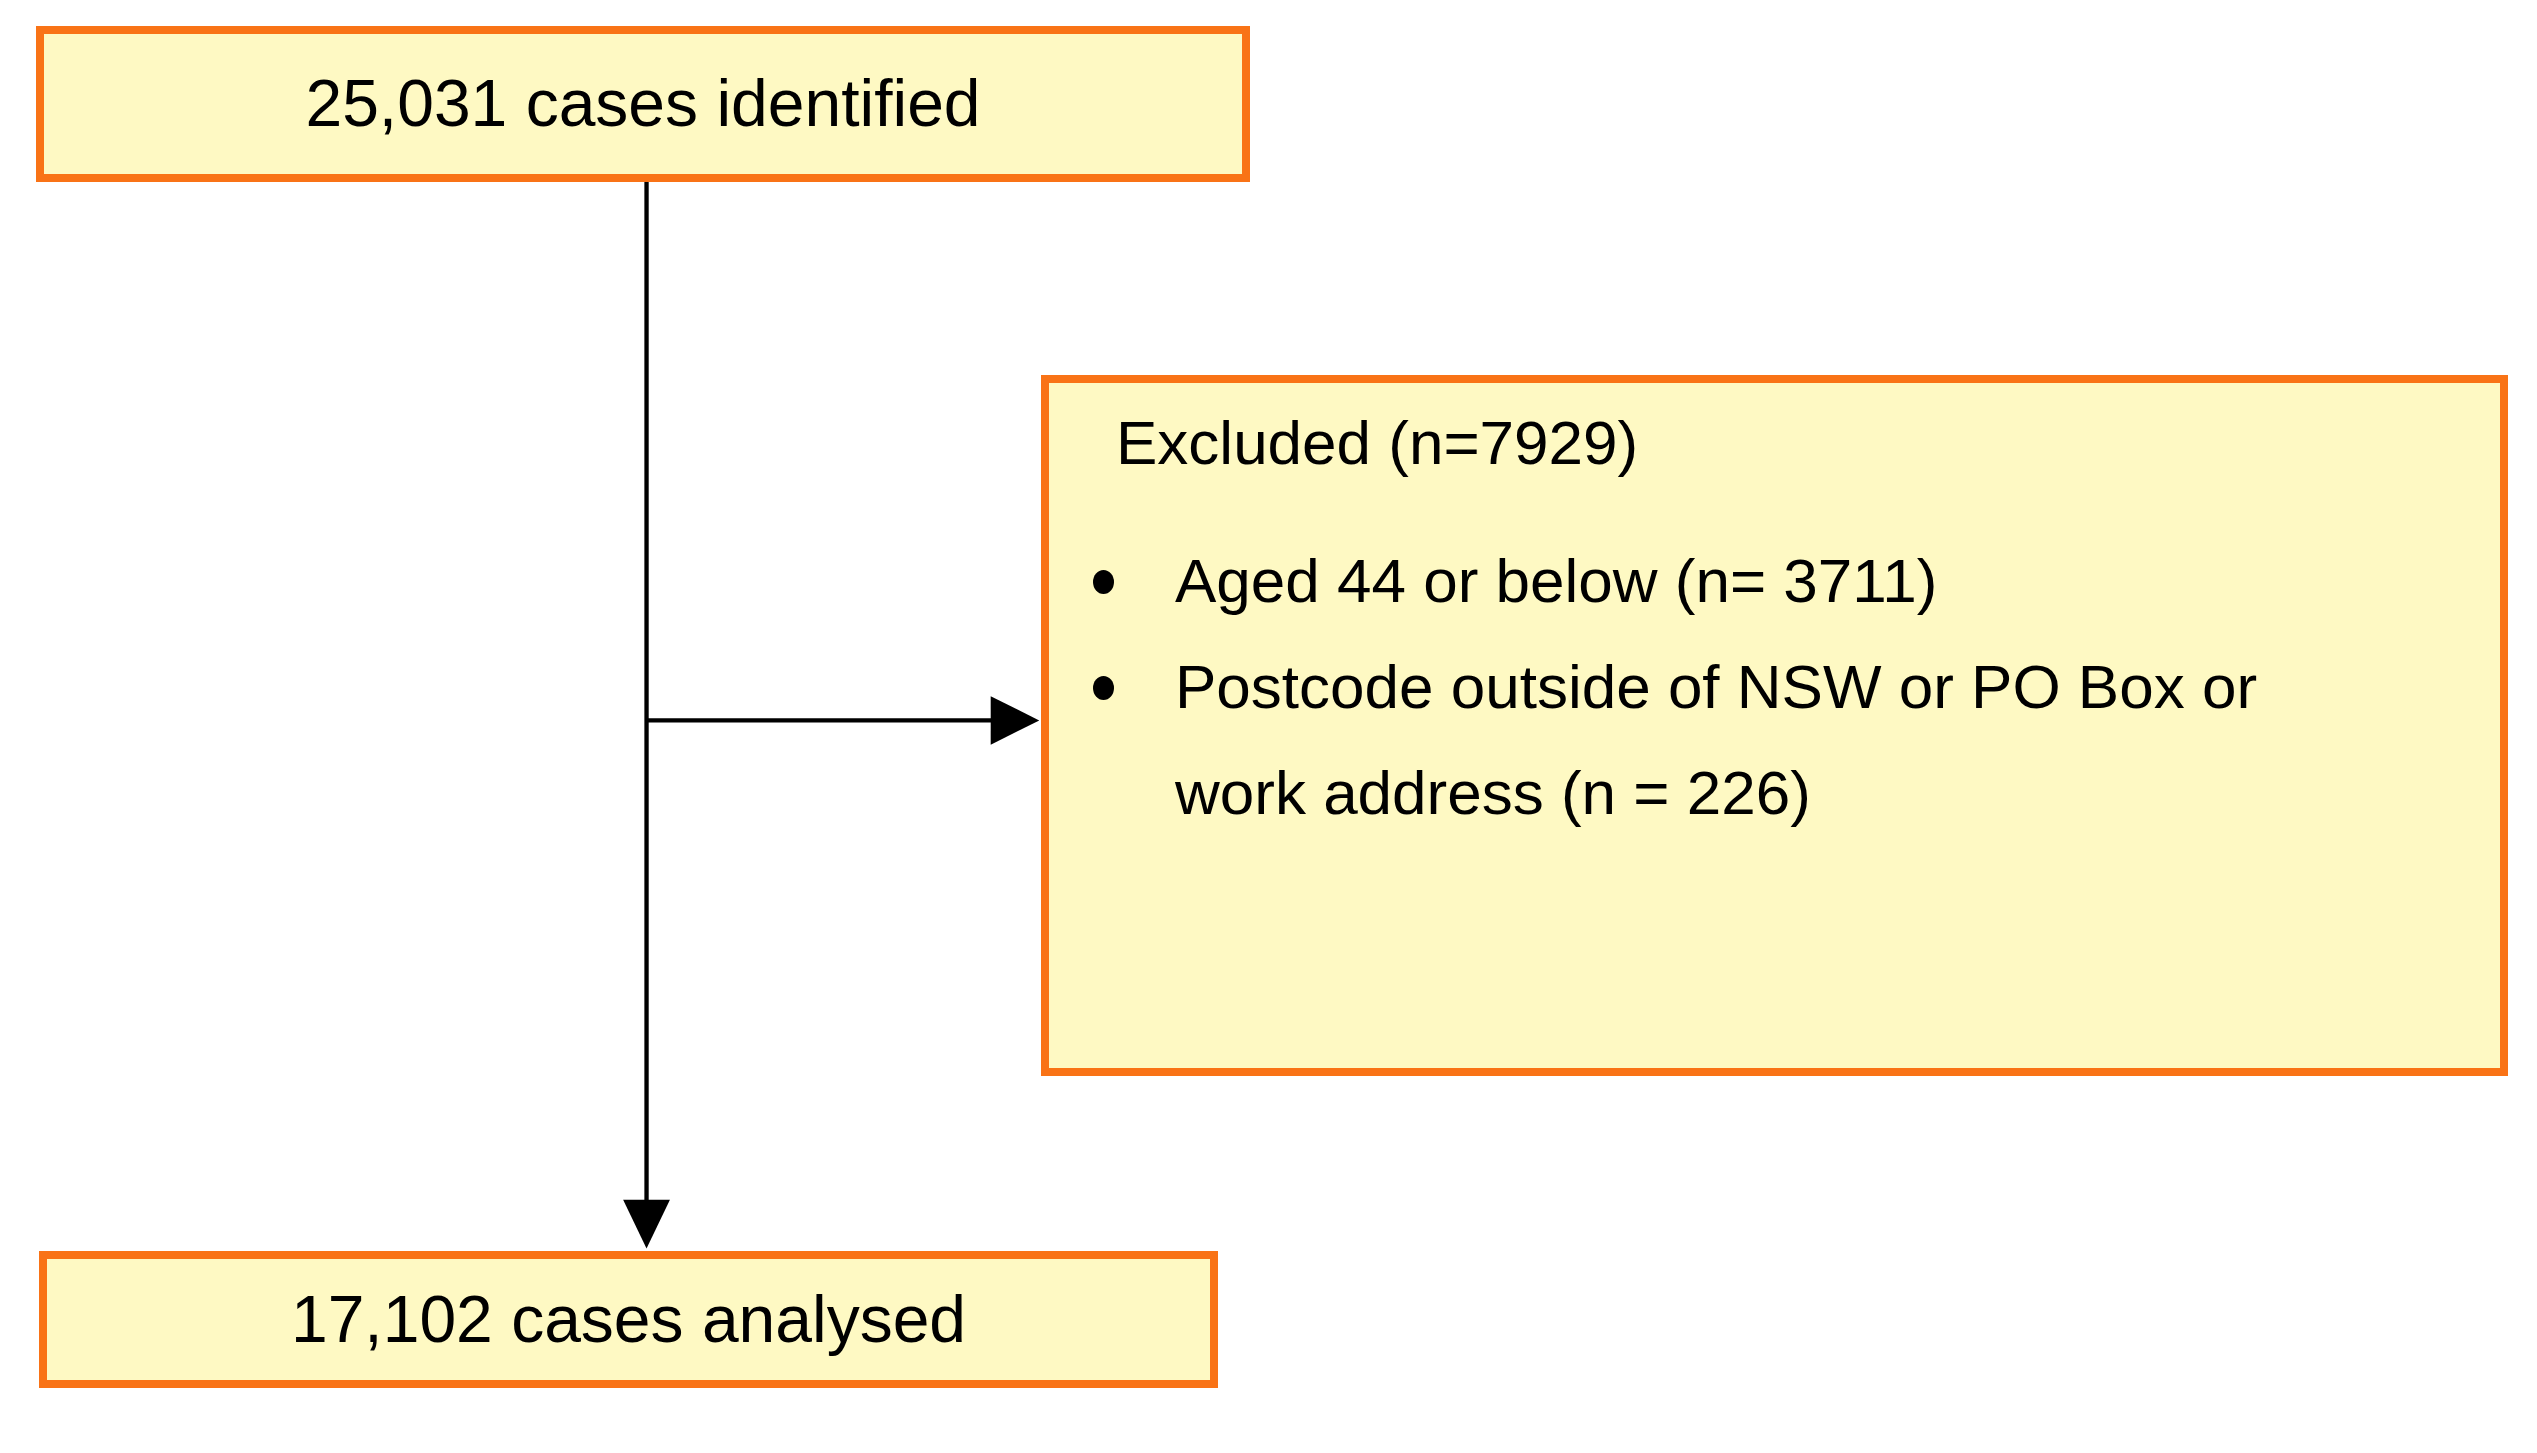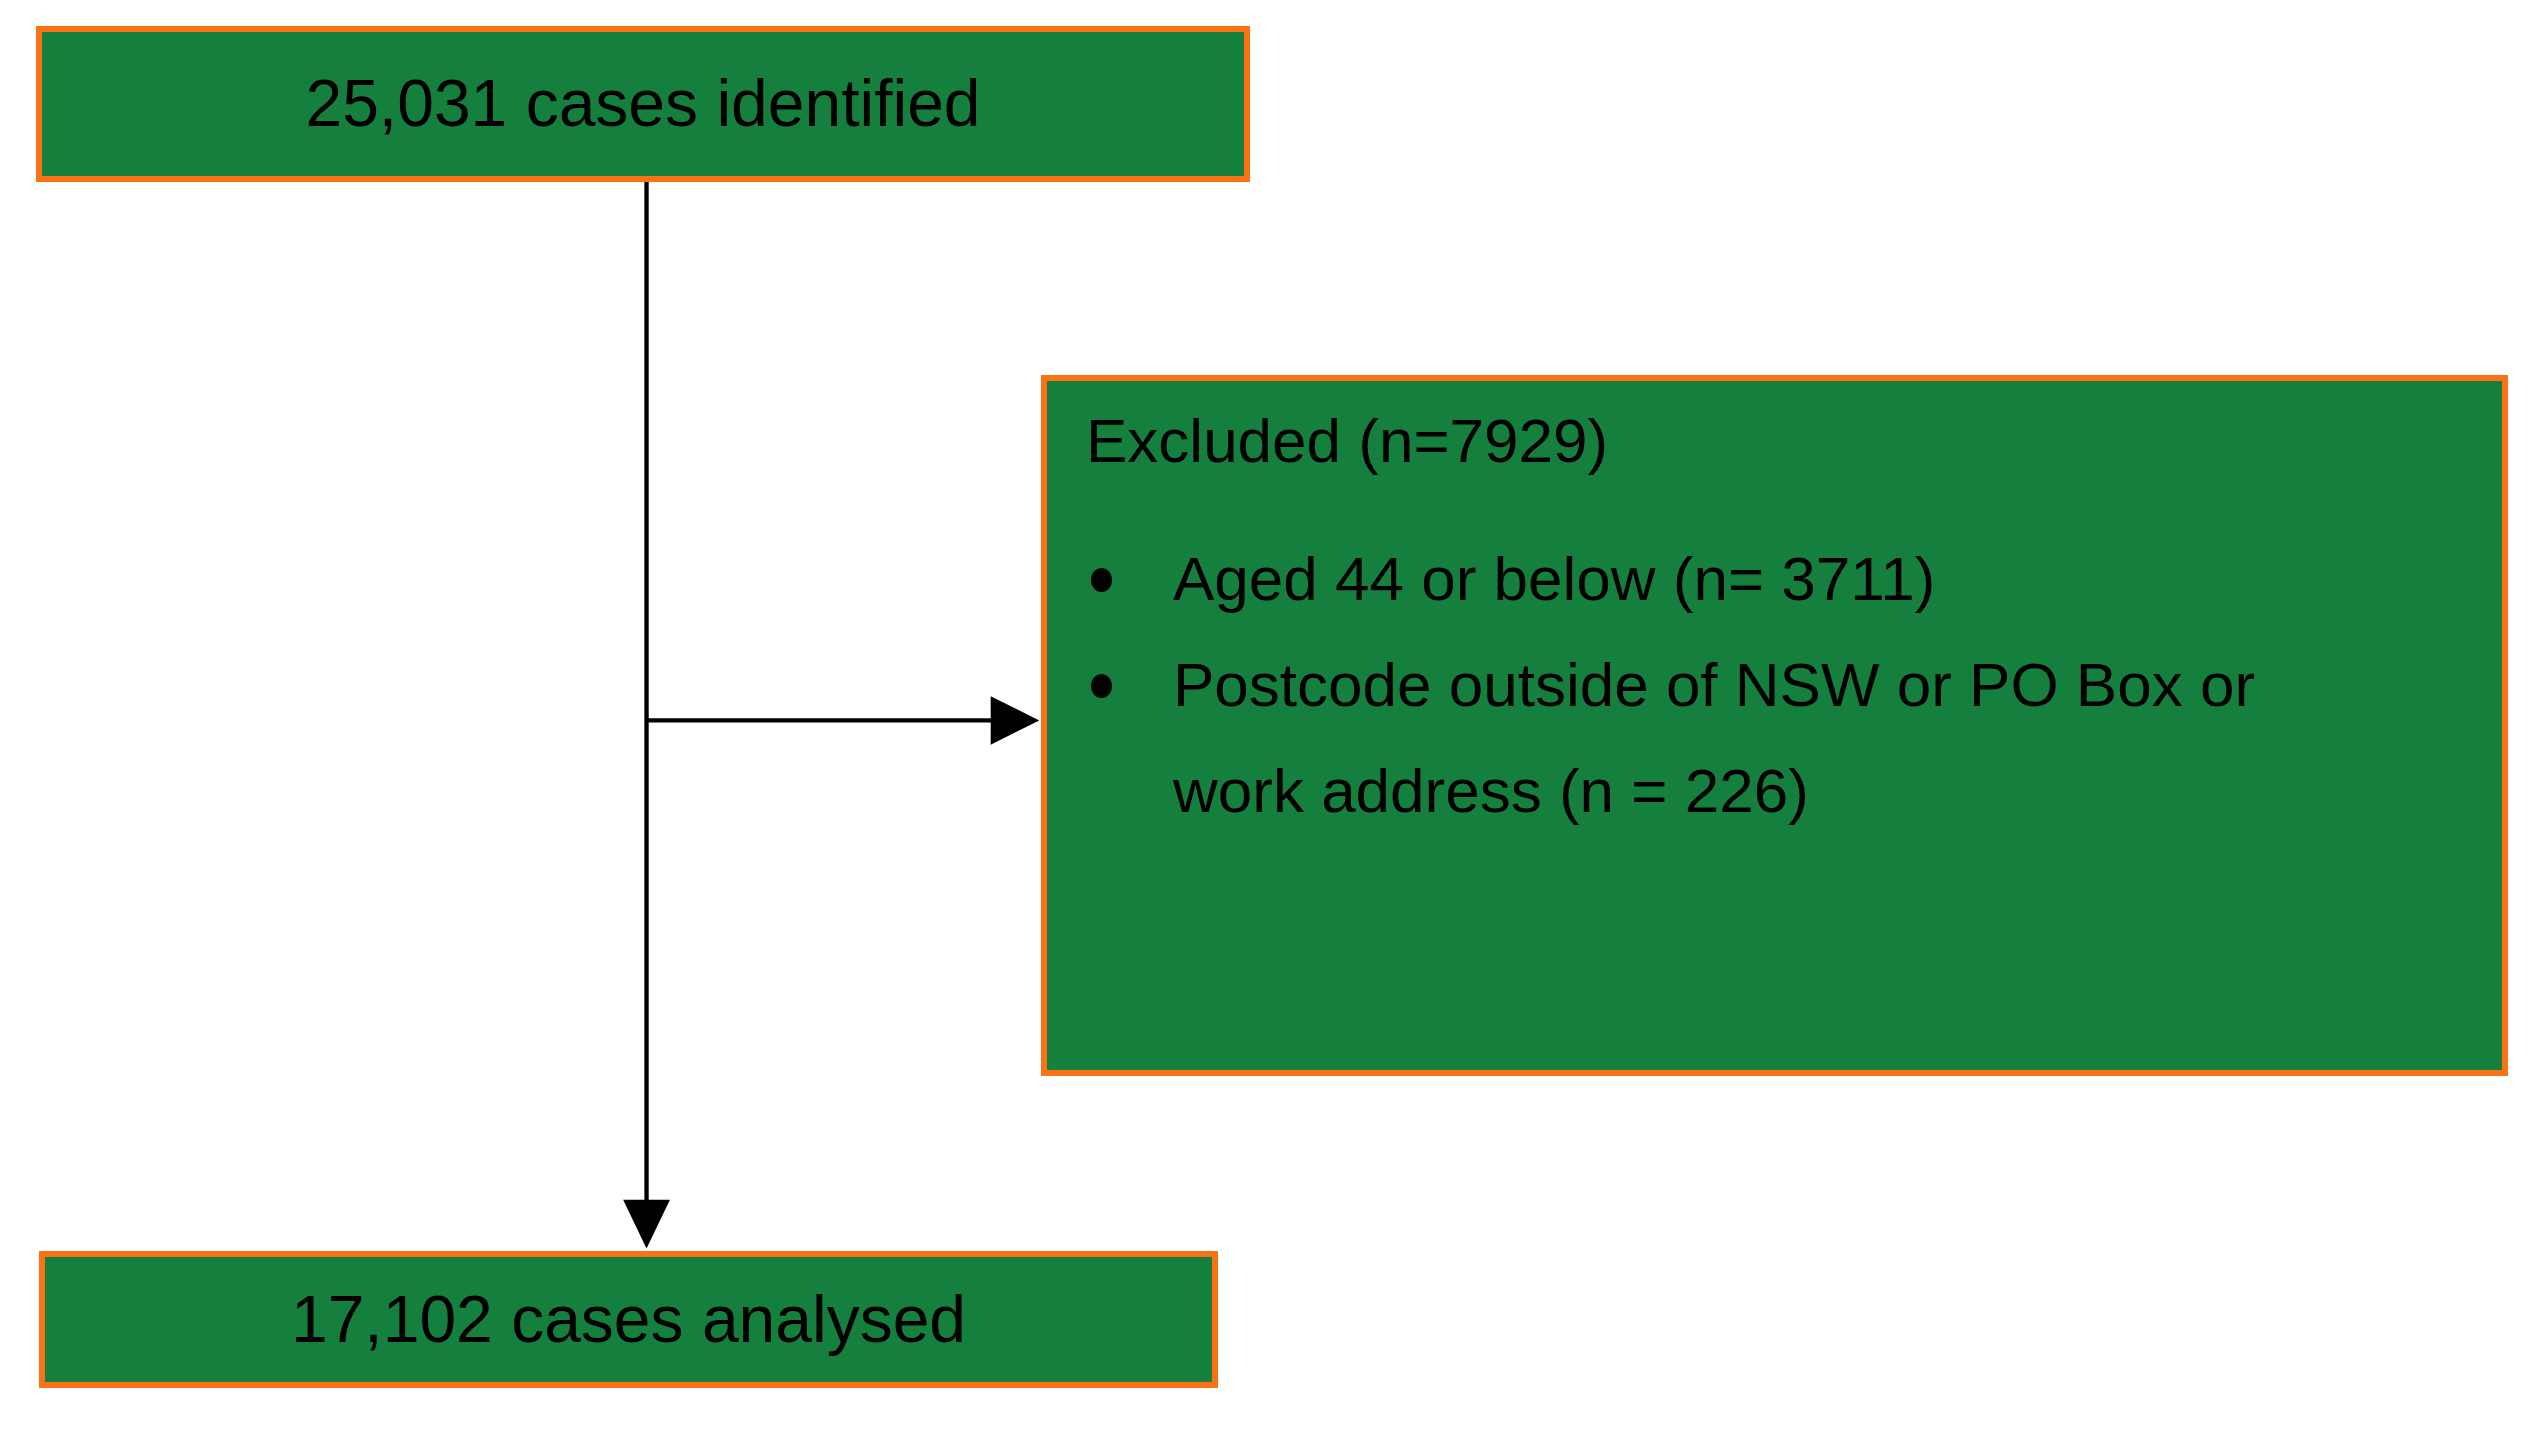--- a/index.html
+++ b/index.html
@@ -15,22 +15,22 @@
     color: #000000;
     overflow: hidden;
   }
   .stage {
     position: absolute;
     inset: 0;
   }
   .flow-box {
     position: absolute;
     box-sizing: border-box;
-    border: 6px solid #f97316;
-    background: #15803d;
+    border: 8px solid #f97316;
+    background: #fef9c3;
   }
   .label-box {
     display: flex;
     align-items: center;
     justify-content: center;
     text-align: center;
     font-size: 66px;
     line-height: 1.15;
   }
   .box-identified {
@@ -49,20 +49,21 @@
     left: 1041px;
     top: 375px;
     width: 1467px;
     height: 701px;
     padding: 22px 26px 0 39px;
   }
   .excluded-heading {
     font-size: 62px;
     line-height: 75px;
     white-space: nowrap;
+    margin-left: 28px;
   }
   .excluded-list {
     margin: 48px 0 0 0;
     padding: 0;
     list-style: none;
     max-width: 1266px;
   }
   .excluded-list li {
     position: relative;
     padding-left: 87px;

